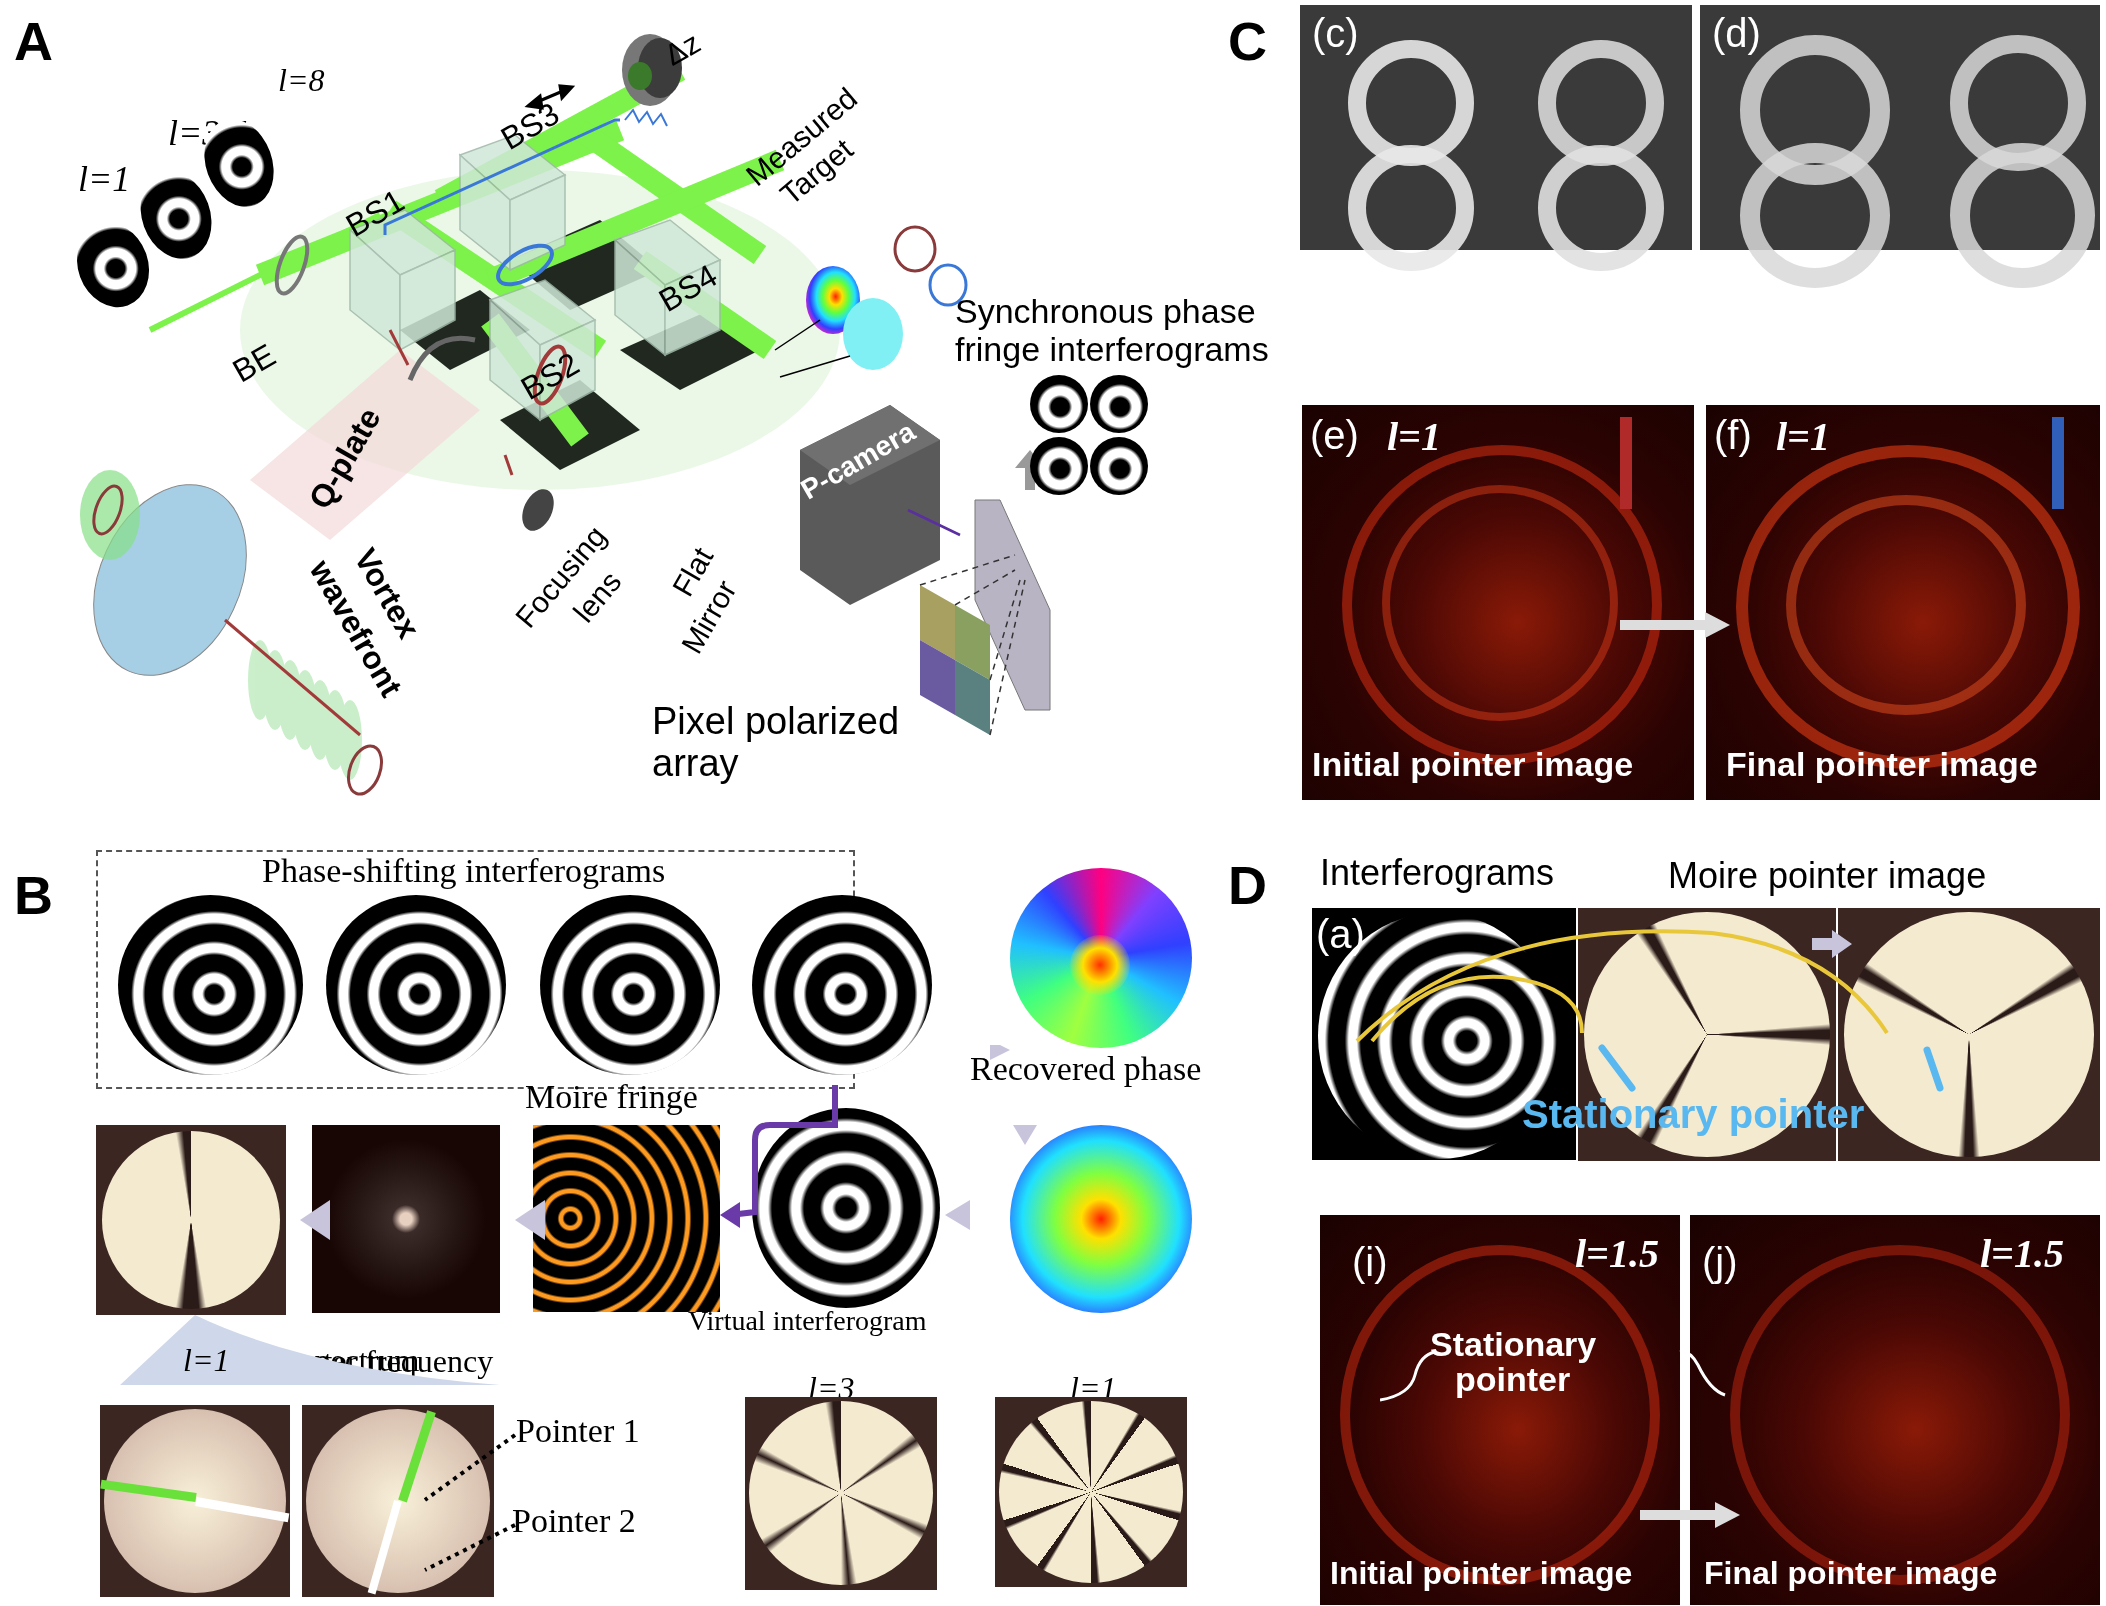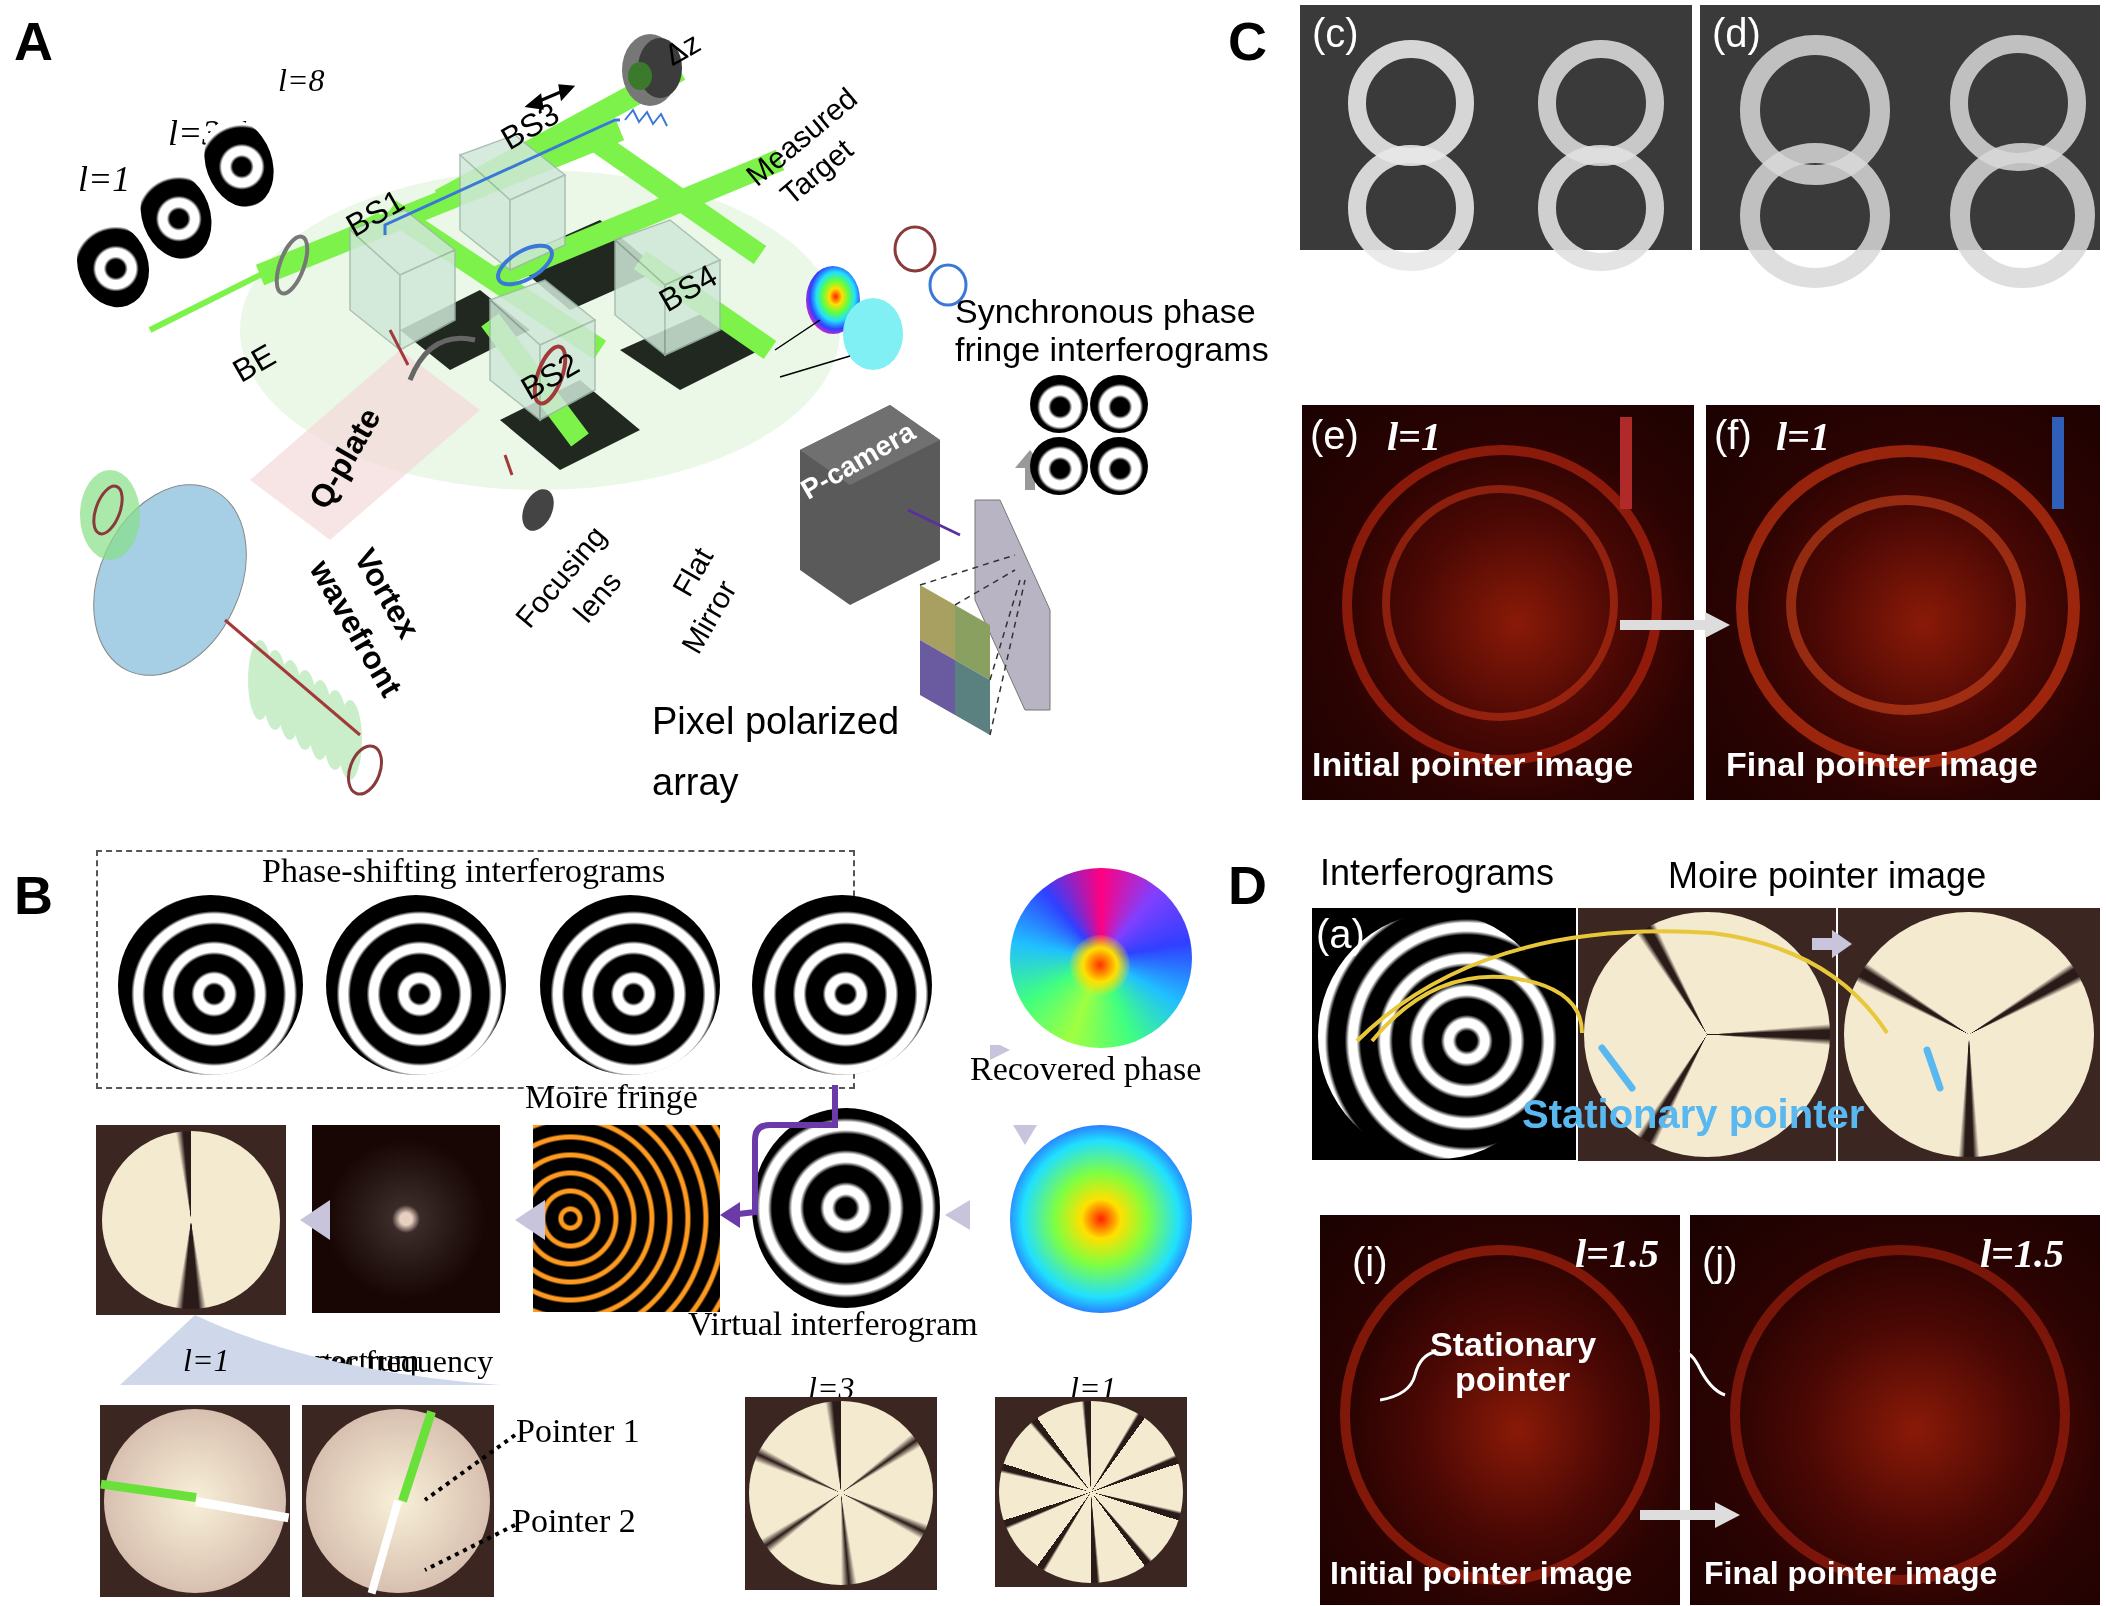--- a/index.html
+++ b/index.html
@@ -165,21 +165,21 @@
 <div class="lbl sans" style="left:338px;top:575px;font-size:32px;font-weight:bold;transform:rotate(60deg);">Vortex</div>
 <div class="lbl sans" style="left:280px;top:610px;font-size:32px;font-weight:bold;transform:rotate(60deg);">wavefront</div>
 <div class="lbl sans" style="left:500px;top:560px;font-size:30px;transform:rotate(-50deg);">Focusing</div>
 <div class="lbl sans" style="left:570px;top:580px;font-size:30px;transform:rotate(-50deg);">lens</div>
 <div class="lbl sans" style="left:668px;top:555px;font-size:30px;transform:rotate(-60deg);">Flat</div>
 <div class="lbl sans" style="left:670px;top:600px;font-size:30px;transform:rotate(-60deg);">Mirror</div>
 <div class="lbl sans" style="left:795px;top:445px;font-size:28px;font-weight:bold;color:#fff;transform:rotate(-30deg);">P-camera</div>
 <div class="lbl sans" style="left:955px;top:292px;font-size:34px;">Synchronous phase</div>
 <div class="lbl sans" style="left:955px;top:330px;font-size:34px;">fringe interferograms</div>
 <div class="lbl sans" style="left:652px;top:700px;font-size:38px;">Pixel polarized</div>
-<div class="lbl sans" style="left:652px;top:742px;font-size:38px;margin-top:19px;">array</div>
+<div class="lbl sans" style="left:652px;top:742px;font-size:38px;">array</div>
 
 <div class="spiral" style="left:1030px;top:375px;width:58px;height:58px;"></div>
 <div class="spiral" style="left:1090px;top:375px;width:58px;height:58px;"></div>
 <div class="spiral" style="left:1030px;top:437px;width:58px;height:58px;"></div>
 <div class="spiral" style="left:1090px;top:437px;width:58px;height:58px;"></div>
 
 <div class="plabel" style="left:1228px;top:14px;">C</div>
 
 <div class="dark-panel" style="left:1300px;top:5px;width:392px;height:245px;">
   <div class="sub-lbl abs" style="left:12px;top:6px;">(c)</div>
@@ -228,21 +228,21 @@
 
 <div class="abs" style="left:1010px;top:868px;width:182px;height:180px;border-radius:50%;background:conic-gradient(from 0deg,#ff0080,#8040ff,#3040ff,#20c0ff,#40ff80,#a0ff40,#40ff80,#20c0ff,#3040ff,#ff0080);"></div>
 <div class="abs" style="left:1070px;top:935px;width:60px;height:60px;border-radius:50%;background:radial-gradient(circle,#ff3000,#ffe000 40%,rgba(160,255,64,0) 75%);"></div>
 <div class="lbl serif" style="left:970px;top:1050px;font-size:34px;">Recovered phase</div>
 
 <div class="abs" style="left:1010px;top:1125px;width:182px;height:188px;border-radius:50%;background:radial-gradient(circle at 50% 50%,#ff2000 0%,#ffe000 15%,#80ff40 35%,#20e0ff 60%,#3040ff 80%,#ff20c0 100%);"></div>
 
 <div class="lbl serif" style="left:525px;top:1078px;font-size:34px;">Moire fringe</div>
 <div class="abs" style="left:533px;top:1125px;width:187px;height:187px;background:repeating-radial-gradient(circle at 20% 50%, #000 0 6px, #ff9a20 8px 11px, #000 13px 18px);"></div>
 <div class="spiral" style="left:752px;top:1108px;width:188px;height:200px;background:repeating-radial-gradient(circle, #000 0 10px, #fff 14px 22px, #000 26px 32px);"></div>
-<div class="lbl serif" style="left:688px;top:1305px;font-size:34px;">Virtual interferogram</div>
+<div class="lbl serif" style="left:688px;top:1305px;font-size:28px;">Virtual interferogram</div>
 
 <svg class="abs" style="left:700px;top:1080px;" width="140" height="150">
     <path d="M 135 5 L 135 45 L 70 45 Q 55 45 55 60 L 55 132 L 30 135" fill="none" stroke="#6a3aa8" stroke-width="6"></path>
     <polygon points="20,135 40,122 40,148" fill="#6a3aa8"></polygon>
   </svg>
 
 <div class="abs" style="left:312px;top:1125px;width:188px;height:188px;background:radial-gradient(circle,#e8d0c0 0 6px,#3a2a28 14px,#251512 40%,#180605 60%);"></div>
 <div class="lbl serif" style="left:272px;top:1310px;font-size:32px;margin-top:33px;">Center frequency</div>
 <div class="lbl serif" style="left:302px;top:1342px;font-size:32px;">spectrum</div>
 

